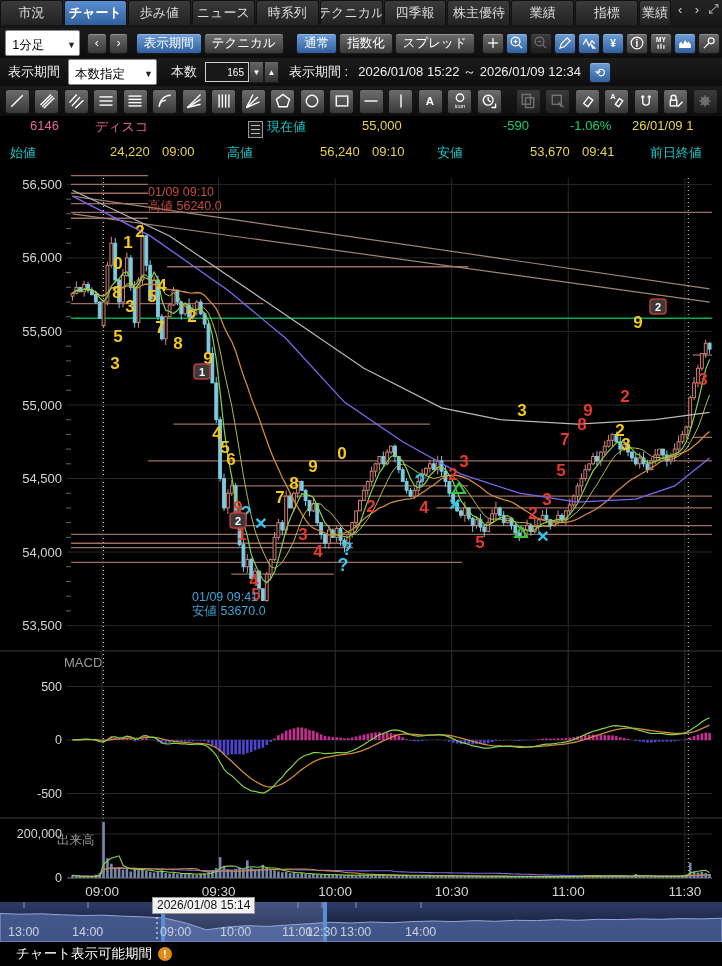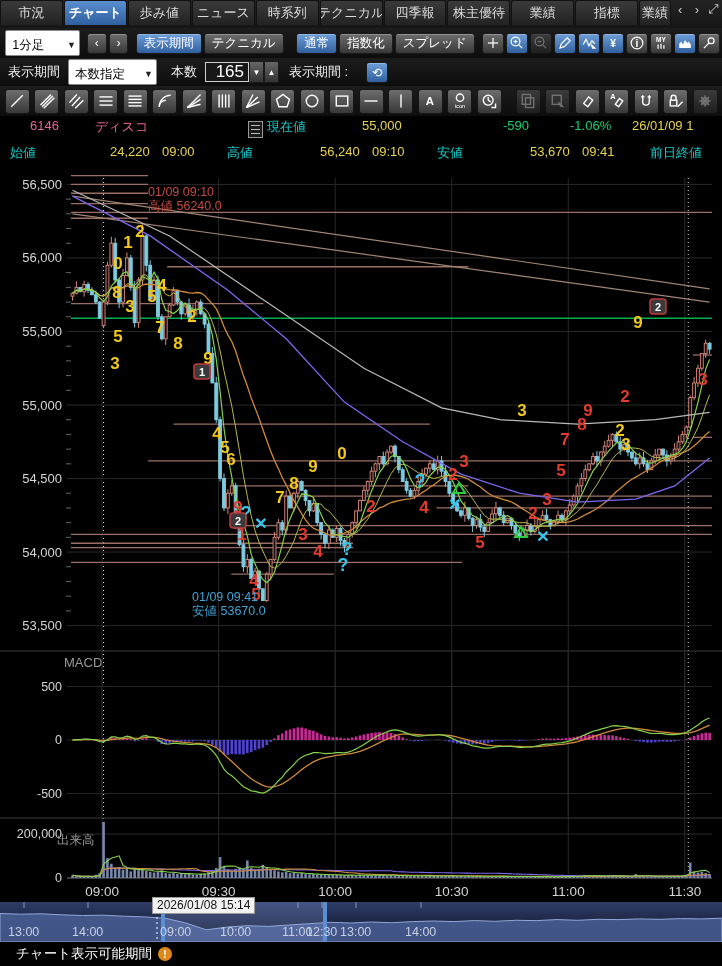--- a/index.html
+++ b/index.html
@@ -23,21 +23,21 @@
   .btn{display:inline-flex;align-items:center;justify-content:center;height:21px;padding:0 7px;
        background:linear-gradient(#6d6d6d,#383838);border:1px solid #1a1a1a;border-radius:3px;color:#fff;
        font-size:12.5px;cursor:pointer;margin-right:2px;white-space:nowrap;box-shadow:inset 0 1px 0 rgba(255,255,255,.25);}
   .btn.blue{background:linear-gradient(#6f9fd8,#2f5f9e);}
   .btn.ic{width:22px;padding:0;}
   .btn.dim{opacity:.4;cursor:default;}
   .dd{display:inline-flex;align-items:center;justify-content:space-between;background:#fff;color:#000;
       border:1px solid #888;border-radius:2px;height:20px;font-size:12.5px;padding:4px 3px 0 6px;cursor:pointer;}
   .dd .car{font-size:9px;color:#222;margin-left:6px;}
   .numin{display:inline-flex;align-items:center;justify-content:flex-end;background:#181818;color:#fff;
-         border:1px solid #cfcfcf;height:18px;width:34px;font-size:17px;padding:0 4px;}
+         border:1px solid #cfcfcf;height:18px;width:34px;font-size:10px;padding:0 4px;}
   .spin{width:13px;height:20px;display:inline-flex;align-items:center;justify-content:center;
         background:linear-gradient(#666,#333);border:1px solid #1a1a1a;color:#fff;font-size:8px;cursor:pointer;}
   .lbl{font-size:13px;color:#eee;white-space:nowrap;}
   .toolic{width:23px;height:23px;margin-right:4.5px;display:flex;align-items:center;justify-content:center;
           background:linear-gradient(#6d6d6d,#383838);border:1px solid #151515;border-radius:3px;cursor:pointer;}
   .toolic.dim{opacity:.4;}
   .toolic svg,.btn svg{display:block;}
   
   #info1{top:118px;height:26px;left:0;width:722px;}
   #info2{top:144px;height:26px;left:0;width:722px;}
@@ -167,20 +167,21 @@
   </div>
   <div style="width:14px"></div>
   <span class="lbl">本数</span>
   <div style="width:8px"></div>
   <div class="numin">165</div>
   <span class="spin">▼</span>
   <span class="spin">▲</span>
   <div style="width:10px"></div>
   <span class="lbl">表示期間 :</span>
   <div style="width:10px"></div>
+  <span class="lbl">2026/01/08 15:22 ～ 2026/01/09 12:34</span>
   <div style="width:8px"></div>
   <button class="btn blue ic">⟲</button>
 </div>
 
 <div id="bar4" class="abs bar">
   <div style="width:13px"></div>
   <span id="drawicons" style="display:flex">
       <div class="toolic">
         <svg width="18" height="18" viewBox="0 0 22 22">
           <line x1="4" y1="18" x2="18" y2="4" stroke="#fff" stroke-width="1.7" fill="none"></line>

